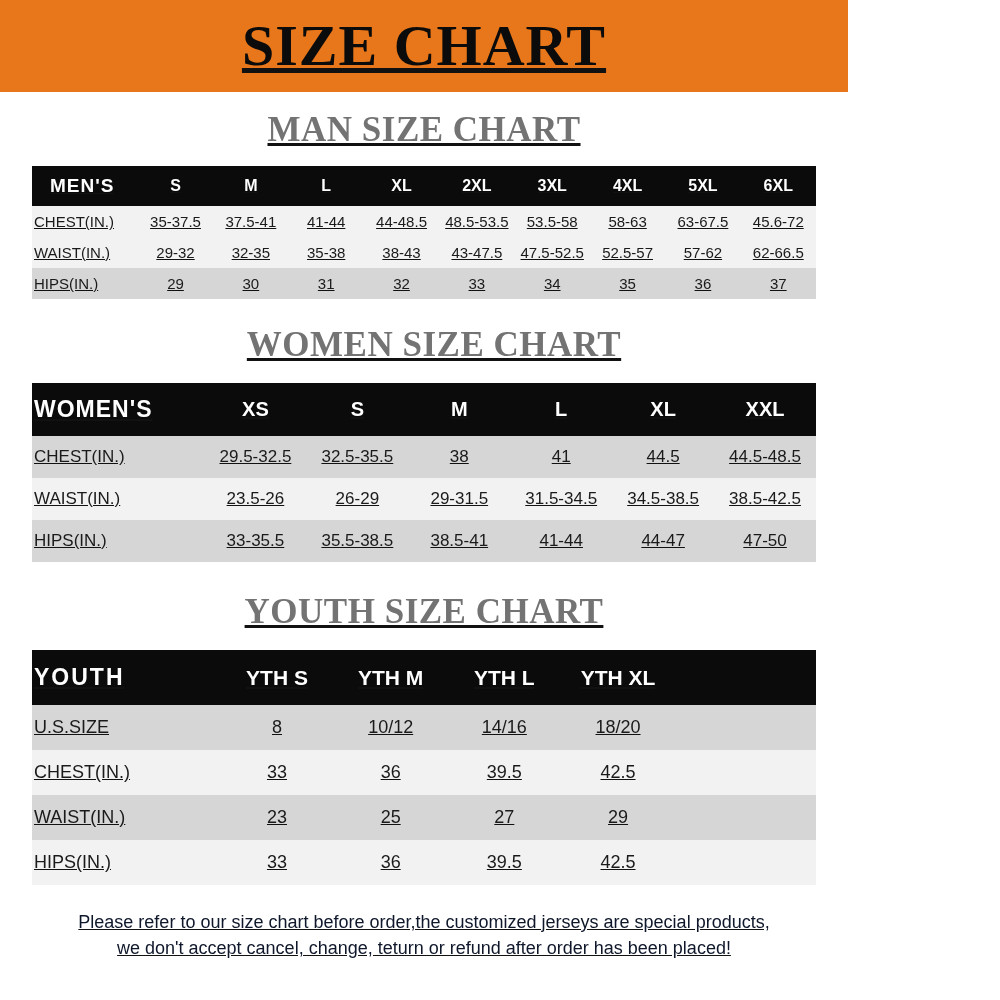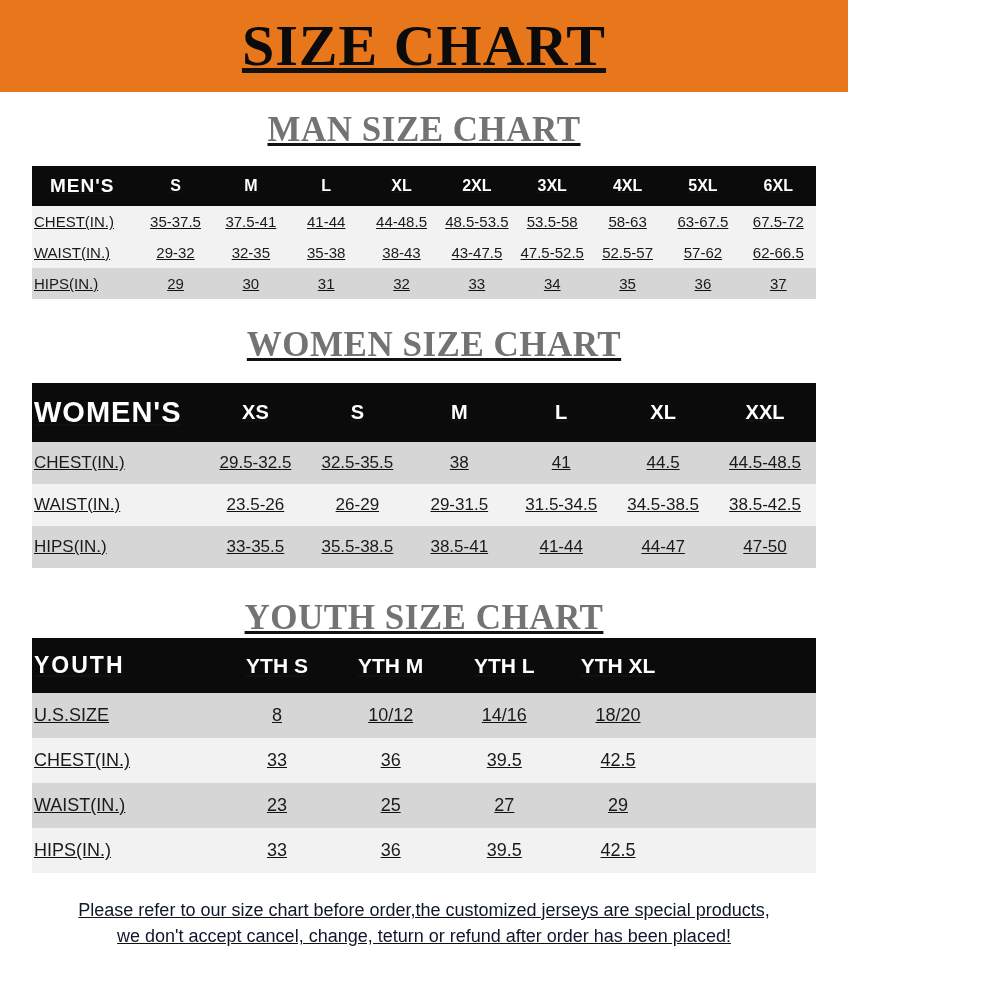--- a/index.html
+++ b/index.html
@@ -45,21 +45,21 @@
   .section-title {
     font-family: "Liberation Serif", serif;
     font-weight: bold;
     font-size: 35px;
     text-align: center;
     color: #737373;
     letter-spacing: 0.5px;
   }
   .sec-man-title { margin-top: 18px; margin-bottom: 16px; }
   .sec-women-title { margin-top: 26px; margin-bottom: 18px; padding-left: 20px; }
-  .sec-youth-title { margin-top: 30px; }
+  .sec-youth-title { margin-top: 30px; margin-bottom: 18px; }
 
   
   .table-wrap {
     margin: 0 32px;
   }
   table {
     width: 100%;
     border-collapse: collapse;
     table-layout: fixed;
   }
@@ -92,21 +92,21 @@
 
   
   .man-table thead th { font-size: 16px; }
   .man-table thead th.rowlabel-head { font-size: 19px; }
   .man-table tbody td { font-size: 15px; }
   .man-table tbody td.rowlabel { font-size: 15px; }
   .man-table col.c0 { width: 13.5%; }
 
   
   .women-table thead th { font-size: 20px; }
-  .women-table thead th.rowlabel-head { font-size: 29px; margin-left: 19px; }
+  .women-table thead th.rowlabel-head { font-size: 23px; margin-left: 19px; }
   .women-table tbody td { font-size: 17px; }
   .women-table thead th { padding: 13px 2px; }
   .women-table tbody td { padding: 11px 2px; }
   .women-table col.c0 { width: 22%; }
 
   
   .youth-table thead th { font-size: 21px; }
   .youth-table thead th.rowlabel-head { font-size: 23px; letter-spacing: 2px; }
   .youth-table tbody td { font-size: 18px; }
   .youth-table thead th { padding: 14px 2px; }
@@ -166,21 +166,21 @@
         <tr class="plain">
           <td class="rowlabel">CHEST(IN.)</td>
           <td>35-37.5</td>
           <td>37.5-41</td>
           <td>41-44</td>
           <td>44-48.5</td>
           <td>48.5-53.5</td>
           <td>53.5-58</td>
           <td>58-63</td>
           <td>63-67.5</td>
-          <td>67.5-72</td>
+          <td>45.6-72</td>
         </tr>
         <tr class="plain">
           <td class="rowlabel">WAIST(IN.)</td>
           <td>29-32</td>
           <td>32-35</td>
           <td>35-38</td>
           <td>38-43</td>
           <td>43-47.5</td>
           <td>47.5-52.5</td>
           <td>52.5-57</td>

